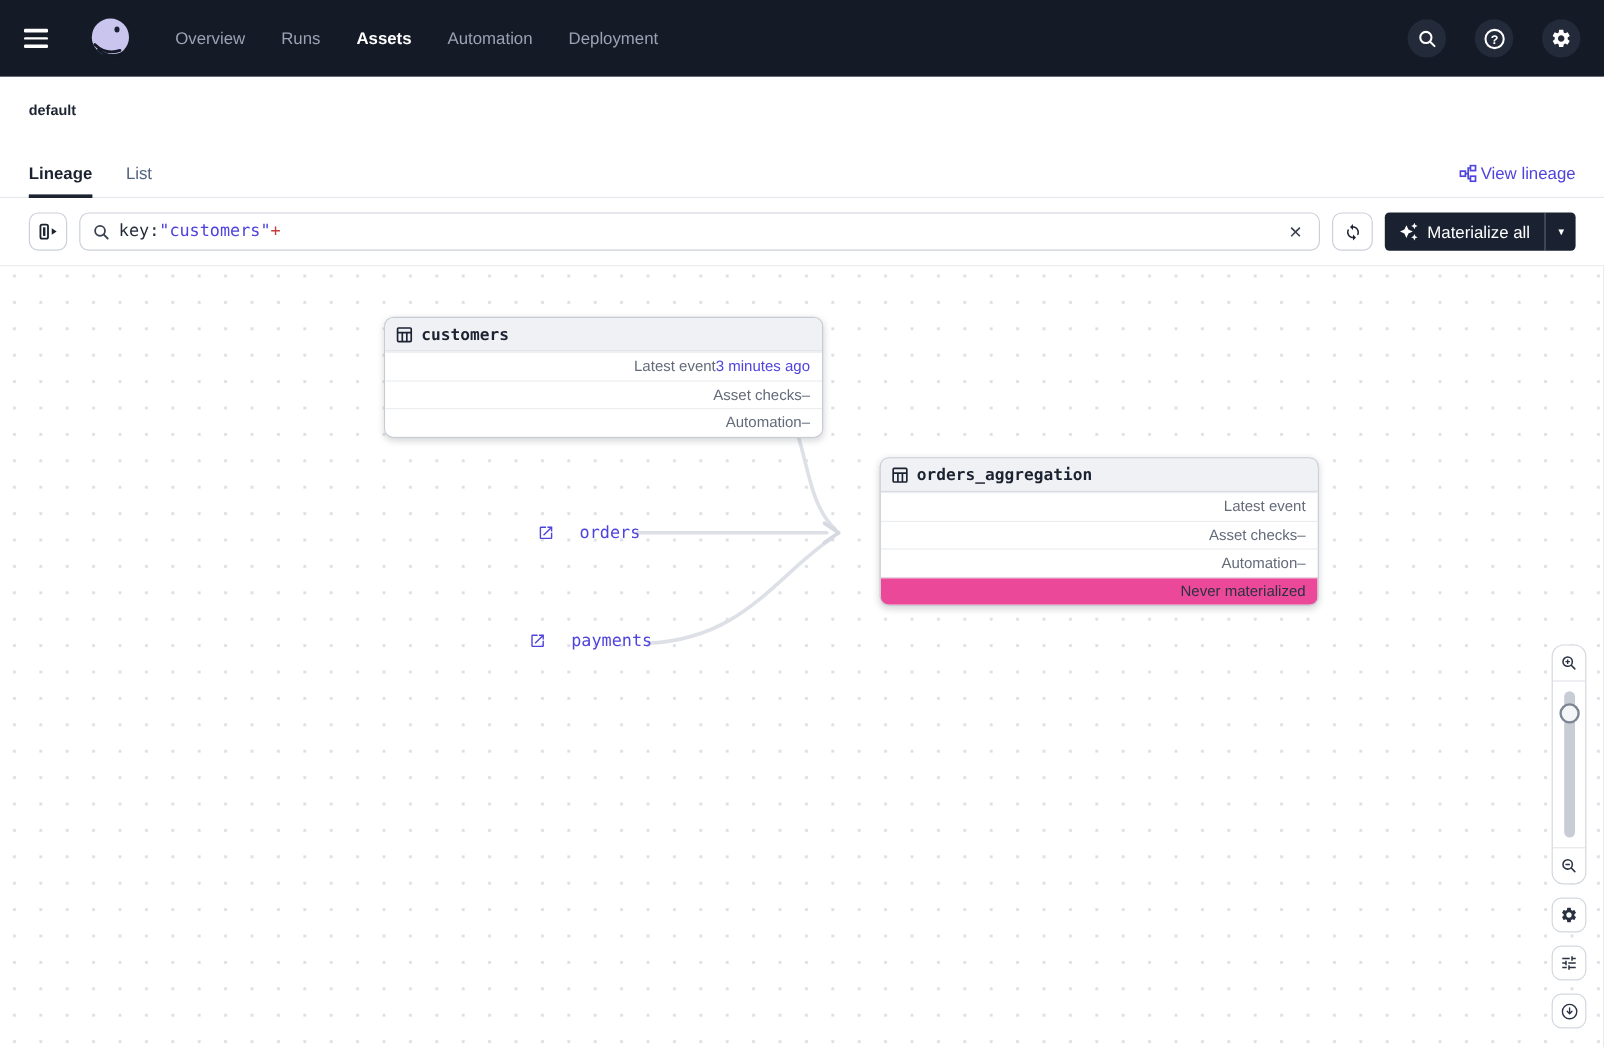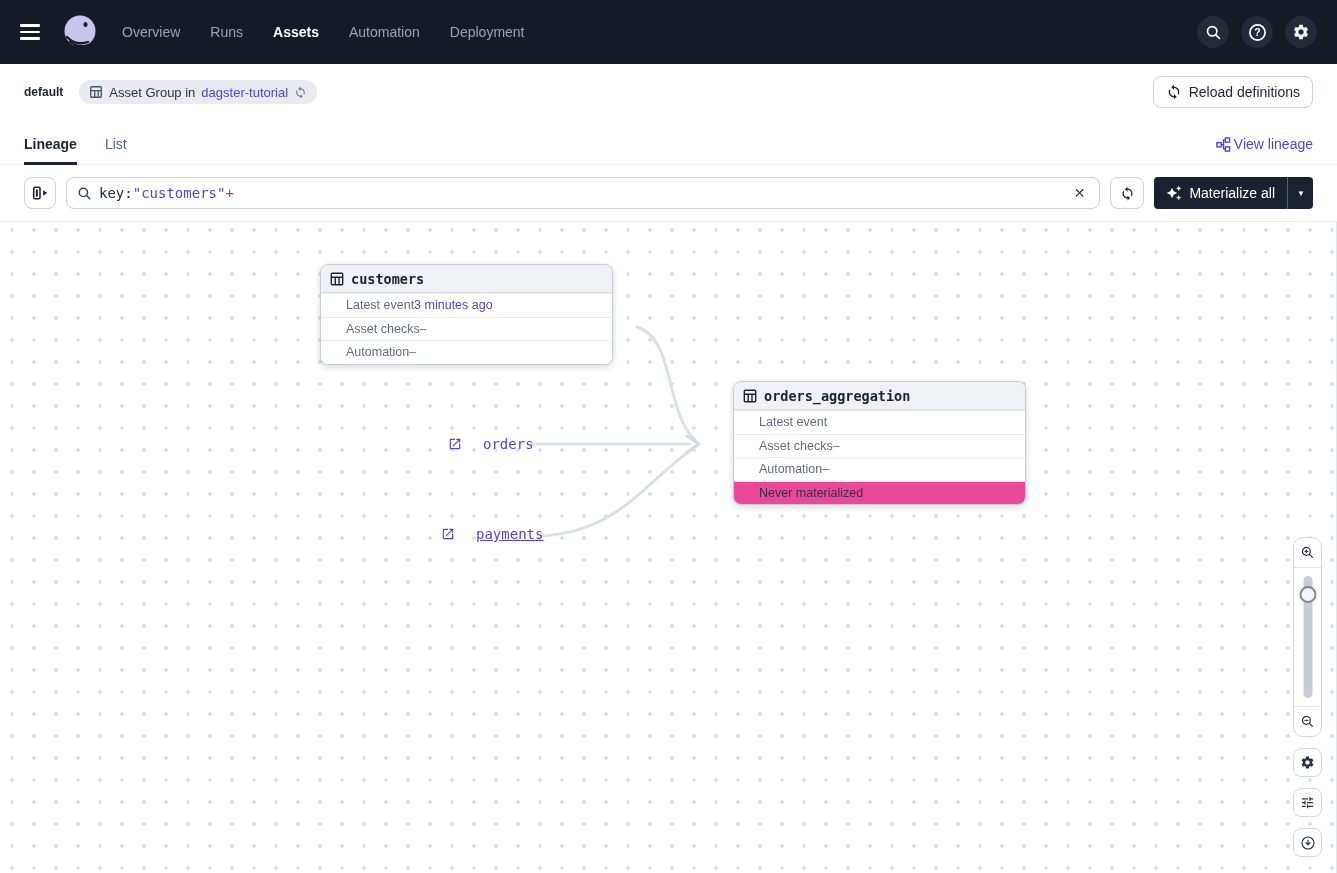--- a/index.html
+++ b/index.html
@@ -1,21 +1,21 @@
 <!DOCTYPE html>
 <html><head>
 <meta charset="utf-8">
 <style>
   * { margin:0; padding:0; box-sizing:border-box; }
   html,body { width:1337px; height:873px; overflow:hidden; background:#fff;
     font-family:"Liberation Sans", sans-serif; }
   .mono { font-family:"DejaVu Sans Mono", monospace; }
 
   
-  .topnav { height:64px; background:#151A27; display:flex; align-items:center; padding:0 20px; }
+  .topnav { height:64px; background:#151A27; display:flex; align-items:center; padding:0 20px;gap:12px; }
   .hamburger { width:28px; height:28px; display:flex; flex-direction:column; justify-content:center; gap:4px; cursor:pointer; }
   .hamburger span { display:block; width:20px; height:2.5px; background:#fff; border-radius:1px; }
   .logo { width:40px; height:40px; margin-left:12px; }
   .nav-links { display:flex; gap:30px; margin-left:22px; }
   .nav-link { font-size:14px; color:#9AA2B4; cursor:pointer; }
   .nav-link.active { color:#fff; font-weight:bold; }
   .nav-spacer { flex:1; }
   .nav-iconbtn { width:32px; height:32px; border-radius:50%; background:#232A3A; display:flex; align-items:center; justify-content:center; margin-left:12px; cursor:pointer; }
 
   
@@ -45,36 +45,36 @@
   .mat-split { display:flex; height:32px; background:#1A2232; border-radius:4px; color:#fff; overflow:hidden; flex:none; }
   .mat-main { display:flex; align-items:center; gap:7px; padding:0 12px; font-size:14px; cursor:pointer; }
   .mat-caret { display:flex; align-items:center; justify-content:center; width:26px; border-left:1px solid rgba(255,255,255,.28); cursor:pointer; font-size:10px; }
 
   
   .graph { position:relative; height:651px; background:#fff; border-right:1px solid #E3E5EA;
     background-image: radial-gradient(#DFE1E6 1.6px, transparent 1.6px);
     background-size:22px 22px; background-position:1px 19px; overflow:hidden; }
   .edges { position:absolute; inset:0; pointer-events:none; }
 
-  .node { position:absolute; width:293px; background:#fff; border:1px solid #C7CBD4; border-radius:8px; box-shadow:0 2px 6px rgba(20,25,40,.18); overflow:hidden; cursor:pointer; }
+  .node { position:absolute; width:366px; background:#fff; border:1px solid #C7CBD4; border-radius:8px; box-shadow:0 2px 6px rgba(20,25,40,.18); overflow:hidden; cursor:pointer; }
   .node-customers { left:320px; top:42px; }
   .node-orders-agg { left:733px; top:159px; }
   .node-header { height:28px; display:flex; align-items:center; gap:7px; padding:0 9px; background:#F0F1F5; border-bottom:1px solid #D9DCE2; font-family:"DejaVu Sans Mono", monospace; font-weight:bold; font-size:13.5px; color:#1B2330; }
-  .node-row { height:23.5px; display:flex; justify-content:flex-start; align-items:center; padding:0 25px; font-size:12.5px; color:#636B7A; border-top:1px solid #ECEDF1; background:#fff; }
+  .node-row { height:23.5px; display:flex; justify-content:flex-end; align-items:center; padding:0 10px; font-size:12.5px; color:#636B7A; border-top:1px solid #ECEDF1; background:#fff; }
   .node-row:first-of-type { border-top:none; }
   .node-row .val { color:#6A7280; }
   .node-row .val.link { color:#4F43DD; cursor:pointer; }
   .node-row.materialized { background:#E4F4EA; }
   .node-row.materialized .lbl { color:#1E8A54; }
   .node-row.never { background:#ec4899; }
   .node-row.never .lbl { color:#2A3242; }
 
   .ext-asset { position:absolute; display:flex; align-items:center; gap:21px; font-family:"DejaVu Sans Mono", monospace; font-size:14px; color:#4F43DD; cursor:pointer; }
   .ext-orders { left:448px; top:214px; }
-  .ext-payments { left:441px; top:304px;text-decoration:underline; }
+  .ext-payments { left:441px; top:304px; }
 
   
   .controls { position:absolute; right:14px; top:315px; width:29px; display:flex; flex-direction:column; align-items:center; }
   .zoom-group { width:29px; background:#fff; border:1px solid #D3D7DE; border-radius:10px; display:flex; flex-direction:column; align-items:center; }
   .zg-btn { width:100%; height:30px; display:flex; align-items:center; justify-content:center; color:#2A3242; cursor:pointer; }
   .zg-btn.top { border-bottom:1px solid #E3E5EA; }
   .zg-btn.bottom { border-top:1px solid #E3E5EA; }
   .slider-area { position:relative; height:138px; width:100%; }
   .slider-track { position:absolute; left:50%; transform:translateX(-50%); top:8px; bottom:8px; width:9px; background:#C7CCD5; border-radius:5px; cursor:pointer; }
   .slider-handle { position:absolute; left:50%; transform:translateX(-50%); top:18px; width:17px; height:17px; border-radius:50%; background:#F4F5F7; border:2px solid #7C8594; cursor:grab; }
@@ -118,40 +118,21 @@
   </div>
   <div class="nav-iconbtn">
     <svg width="18" height="18" viewBox="0 0 24 24">
       <path fill="#fff" d="M19.14 12.94c.04-.3.06-.61.06-.94 0-.32-.02-.64-.07-.94l2.03-1.58c.18-.14.23-.41.12-.61l-1.92-3.32c-.12-.22-.37-.29-.59-.22l-2.39.96c-.5-.38-1.03-.7-1.62-.94l-.36-2.54c-.04-.24-.24-.41-.48-.41h-3.84c-.24 0-.43.17-.47.41l-.36 2.54c-.59.24-1.13.57-1.62.94l-2.39-.96c-.22-.08-.47 0-.59.22L2.74 8.87c-.12.21-.08.47.12.61l2.03 1.58c-.05.3-.09.63-.09.94s.02.64.07.94l-2.03 1.58c-.18.14-.23.41-.12.61l1.92 3.32c.12.22.37.29.59.22l2.39-.96c.5.38 1.03.7 1.62.94l.36 2.54c.05.24.24.41.48.41h3.84c.24 0 .44-.17.47-.41l.36-2.54c.59-.24 1.13-.56 1.62-.94l2.39.96c.22.08.47 0 .59-.22l1.92-3.32c.12-.22.07-.47-.12-.61l-2.01-1.58zM12 15.6c-1.98 0-3.6-1.62-3.6-3.6s1.62-3.6 3.6-3.6 3.6 1.62 3.6 3.6-1.62 3.6-3.6 3.6z"></path>
     </svg>
   </div>
 </div>
 
 <div class="header">
   <span class="page-title">default</span>
-  <span class="badge">
-    <svg width="14" height="14" viewBox="0 0 16 16">
-      <rect x="2" y="2" width="12" height="12" rx="1" fill="none" stroke="#4A5260" stroke-width="1.5"></rect>
-      <line x1="2" y1="6.5" x2="14" y2="6.5" stroke="#4A5260" stroke-width="1.5"></line>
-      <line x1="6.5" y1="6.5" x2="6.5" y2="14" stroke="#4A5260" stroke-width="1.5"></line>
-      <line x1="10.5" y1="6.5" x2="10.5" y2="14" stroke="#4A5260" stroke-width="1.5"></line>
-    </svg>
-    <span>Asset Group in</span>
-    <a>dagster-tutorial</a>
-    <svg width="13" height="13" viewBox="0 0 24 24">
-      <path fill="#6A7280" d="M12 4V1L8 5l4 4V6c3.31 0 6 2.69 6 6 0 1.01-.25 1.97-.7 2.8l1.46 1.46C19.54 15.03 20 13.57 20 12c0-4.42-3.58-8-8-8zm0 14c-3.31 0-6-2.69-6-6 0-1.01.25-1.97.7-2.8L5.24 7.74C4.46 8.97 4 10.43 4 12c0 4.42 3.58 8 8 8v3l4-4-4-4v3z"></path>
-    </svg>
-  </span>
   <div class="header-spacer"></div>
-  <button class="reload-btn">
-    <svg width="16" height="16" viewBox="0 0 24 24">
-      <path fill="#1B2330" d="M12 4V1L8 5l4 4V6c3.31 0 6 2.69 6 6 0 1.01-.25 1.97-.7 2.8l1.46 1.46C19.54 15.03 20 13.57 20 12c0-4.42-3.58-8-8-8zm0 14c-3.31 0-6-2.69-6-6 0-1.01.25-1.97.7-2.8L5.24 7.74C4.46 8.97 4 10.43 4 12c0 4.42 3.58 8 8 8v3l4-4-4-4v3z"></path>
-    </svg>
-    <span>Reload definitions</span>
-  </button>
 </div>
 
 <div class="tabs-row">
   <span class="tab active">Lineage</span>
   <span class="tab">List</span>
   <div class="tabs-spacer"></div>
   <span class="view-lineage">
     <svg width="15" height="15" viewBox="0 0 16 16">
       <rect x="1" y="6" width="4.5" height="4.5" fill="none" stroke="#4F43DD" stroke-width="1.5"></rect>
       <rect x="10" y="1" width="4.5" height="4.5" fill="none" stroke="#4F43DD" stroke-width="1.5"></rect>

